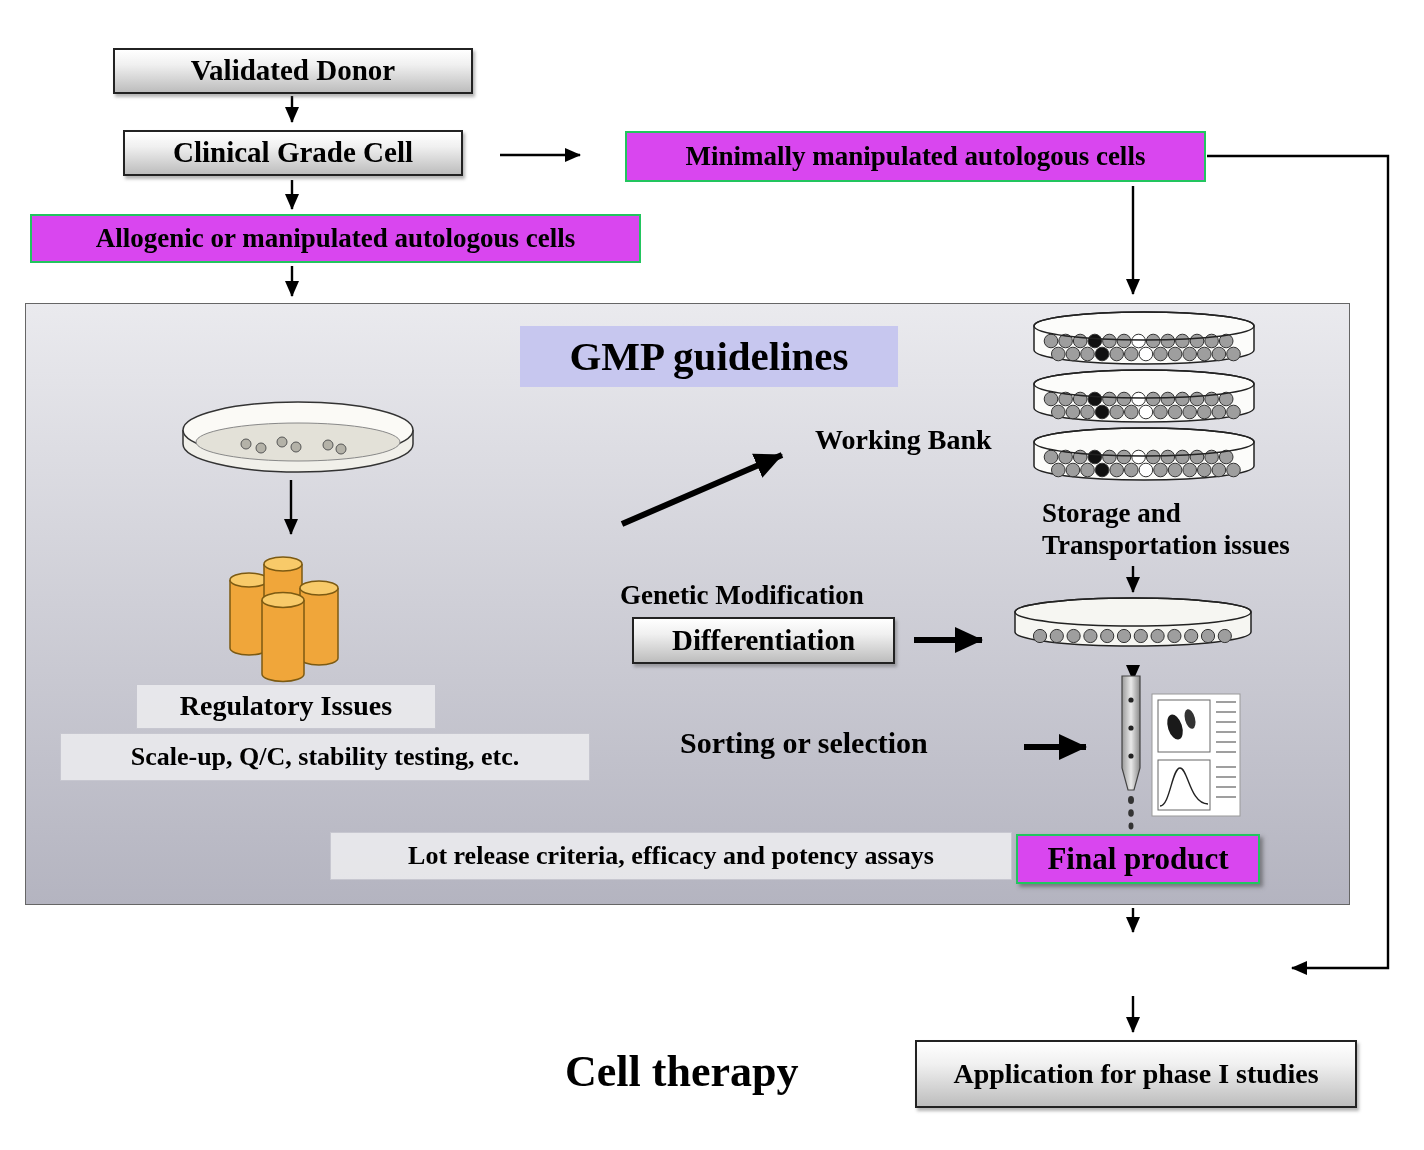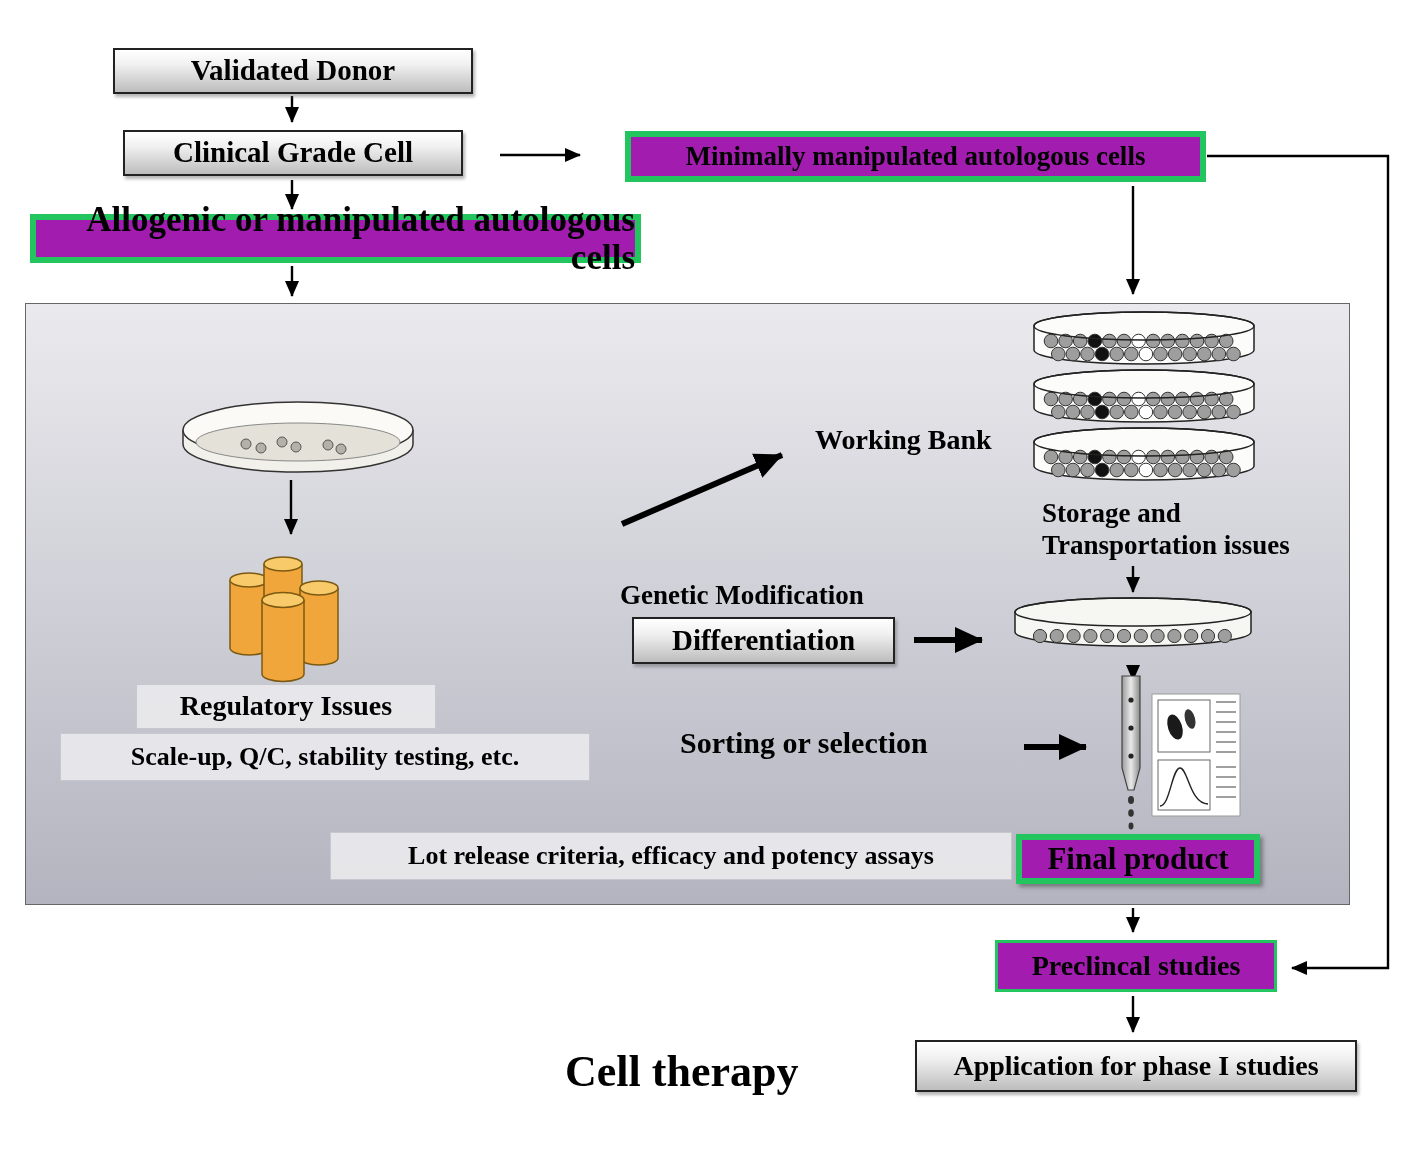--- a/index.html
+++ b/index.html
@@ -9,21 +9,21 @@
   .canvas{position:relative;width:1424px;height:1150px;background:#fff;
           font-family:"Liberation Serif",serif;font-weight:bold;color:#000}
   .gmp-panel{position:absolute;left:25px;top:303px;width:1325px;height:602px;z-index:0;
              background:linear-gradient(to bottom,var(--c-panel_gradient_top,#eaeaee),var(--c-panel_gradient_bottom,#b4b4c0));
              border:1px solid #666}
   .overlay{position:absolute;left:0;top:0;z-index:1;pointer-events:none}
   .box{position:absolute;z-index:2;display:flex;align-items:center;justify-content:center;
        text-align:right;line-height:1.08}
   .grad{background:linear-gradient(to bottom,#ffffff 0%,#f0f0f0 35%,#bdbdbd 100%);
         border:2px solid #222;box-shadow:2px 3px 3px rgba(90,90,90,.45)}
-  .plain{background:#a21caf;border:6px solid #22c55e}
+  .plain{background:#d946ef;border:2px solid #22c55e}
   .thick{border-width:3px}
   .shadow{box-shadow:3px 3px 4px rgba(60,60,60,.5)}
   .soft{background:rgba(233,233,237,.92);border:1px solid #c7c7d0}
   .gmp-title{background:var(--c-gmp_title_bg,#c7c7ef)}
   .label{position:absolute;z-index:2;white-space:pre-line}
   .illus{position:absolute;z-index:2}
   .cyl-body{fill:var(--c-cylinder_fill,#f0a63a);stroke:#7c5a12;stroke-width:1.5}
   .cyl-top{fill:#f8ca69;stroke:#7c5a12;stroke-width:1.5}
 </style>
 </head>
@@ -58,22 +58,23 @@
     <g stroke="#000" stroke-width="6" fill="none">
       <line x1="622" y1="524" x2="782" y2="455" marker-end="url(#ahb)"></line>
       <line x1="914" y1="640" x2="982" y2="640" marker-end="url(#ahb)"></line>
       <line x1="1024" y1="747" x2="1086" y2="747" marker-end="url(#ahb)"></line>
     </g>
   </svg>
 
   <div class="box grad" style="left:113px;top:48px;width:360px;height:46px;font-size:29px">Validated Donor</div>
   <div class="box grad" style="left:123px;top:130px;width:340px;height:46px;font-size:29px">Clinical Grade Cell</div>
   <div class="box plain" style="left:625px;top:131px;width:581px;height:51px;font-size:27px">Minimally manipulated autologous cells</div>
-  <div class="box plain" style="left:30px;top:214px;width:611px;height:49px;font-size:35px">Allogenic or manipulated autologous cells</div>
-
+  <div class="box plain" style="left:30px;top:214px;width:611px;height:49px;font-size:27px">Allogenic or manipulated autologous cells</div>
+
+  <div class="box gmp-title" style="left:520px;top:326px;width:378px;height:61px;font-size:41px">GMP guidelines</div>
 
   <svg class="illus" style="left:178px;top:392px" width="240" height="100" viewBox="0 0 240 100">
     <path d="M5,38 v14 a115,28 0 0 0 230,0 v-14" fill="#f1f0ea" stroke="#333" stroke-width="1.5"></path>
     <ellipse cx="120" cy="38" rx="115" ry="28" fill="#fbfaf6" stroke="#333" stroke-width="1.5"></ellipse>
     <ellipse cx="120" cy="50" rx="102" ry="19" fill="#e3e1d8" stroke="#888" stroke-width="1"></ellipse>
     <g fill="#b4b2a8" stroke="#555" stroke-width="1">
       <circle cx="68" cy="52" r="5"></circle>
         <circle cx="83" cy="56" r="5"></circle>
         <circle cx="104" cy="50" r="5"></circle>
       <circle cx="118" cy="55" r="5"></circle>
@@ -263,16 +264,15 @@
 Transportation issues</div>
   <div class="label" style="left:620px;top:580px;font-size:27px">Genetic Modification</div>
   <div class="label" style="left:680px;top:726px;font-size:30px">Sorting or selection</div>
   <div class="label" style="left:565px;top:1046px;font-size:44px">Cell therapy</div>
 
   <div class="box grad" style="left:632px;top:617px;width:263px;height:47px;font-size:29px">Differentiation</div>
   <div class="box soft" style="left:136px;top:684px;width:300px;height:45px;font-size:28px">Regulatory Issues</div>
   <div class="box soft" style="left:60px;top:733px;width:530px;height:48px;font-size:26px">Scale-up, Q/C, stability testing, etc.</div>
   <div class="box soft" style="left:330px;top:832px;width:682px;height:48px;font-size:26px">Lot release criteria, efficacy and potency assays</div>
   <div class="box plain shadow" style="left:1016px;top:834px;width:244px;height:50px;font-size:31px">Final product</div>
-  <div class="box plain thick" style="left:995px;top:940px;width:282px;height:52px;font-size:28px">Preclincal studies</div>
-  <div class="box grad" style="left:915px;top:1040px;width:442px;height:52px;font-size:28px">Application for phase I studies</div>
+  <div class="box grad" style="left:915px;top:1040px;width:442px;height:68px;font-size:28px">Application for phase I studies</div>
 
 </div>
 
 </body></html>

